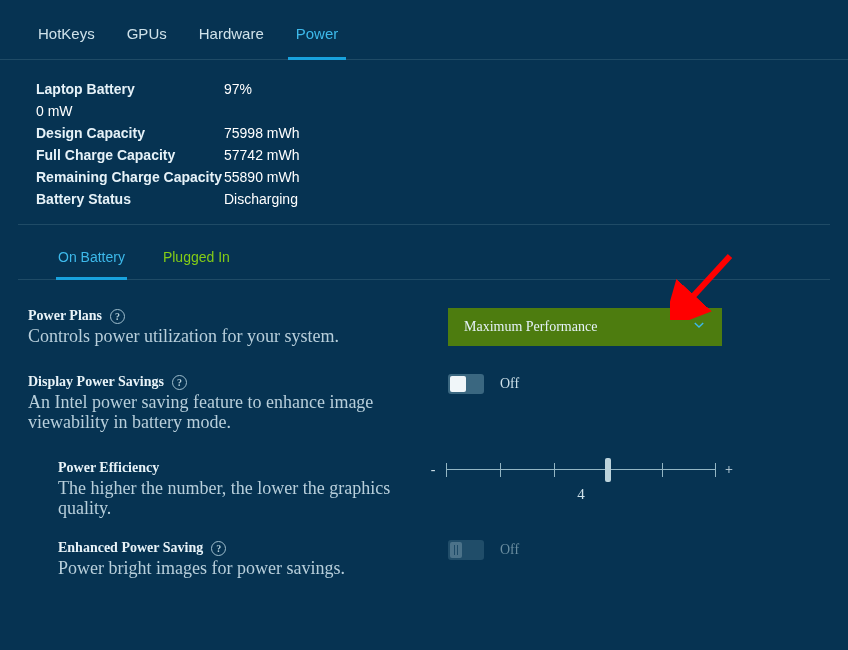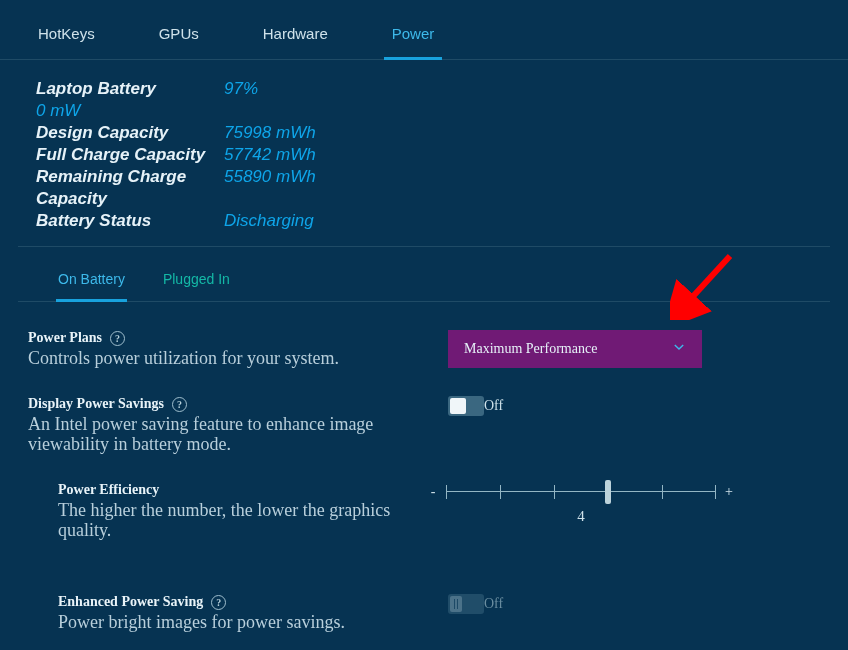--- a/index.html
+++ b/index.html
@@ -7,21 +7,21 @@
     background: #063352;
     color: #e0eef6;
     font-family: "Segoe UI", Arial, sans-serif;
     font-size: 14px;
     width: 848px;
     height: 650px;
     overflow: hidden;
   }
   .tabs-top {
     display: flex;
-    gap: 48px;
+    gap: 16px;
     padding: 25px 30px 0 30px;
     border-bottom: 1px solid #1f4b66;
   }
   .tab-top {
     color: #cfe2ea;
     padding: 0 8px 15px 8px;
     cursor: pointer;
     font-size: 15px;
   }
   .tab-top.active {
@@ -30,43 +30,42 @@
     margin-bottom: -1px;
     font-weight: 500;
   }
   .battery-info {
     padding: 18px 0 14px 18px;
     border-bottom: 1px solid #1f4b66;
     margin: 0 18px;
   }
   .info-row {
     display: flex;
-    font-size: 17px;
+    font-size: 14px;
     line-height: 22px;
-    font-style: italic;
   }
   .info-label {
     width: 188px;
     font-weight: 600;
     color: #e6f2f8;
   }
   .info-value {
-    color: #0ea5e9;
+    color: #ffffff;
     text-align: center;
   }
   .sub-tabs {
     display: flex;
     gap: 34px;
     padding: 24px 0 0 38px;
     border-bottom: 1px solid #1f4b66;
     margin: 0 18px;
   }
   .sub-tab {
     padding: 0 2px 12px 2px;
-    color: #14b8a6;
+    color: #84cc16;
     cursor: pointer;
     font-size: 14px;
   }
   .sub-tab.active {
     color: #3db9ea;
     border-bottom: 3px solid #18a2dd;
     margin-bottom: -1px;
     font-weight: 500;
   }
   .settings {
@@ -101,24 +100,24 @@
     width: 15px;
     height: 15px;
     border: 1px solid #9fbecd;
     border-radius: 50%;
     font-size: 10px;
     color: #b7d0da;
     margin-left: 8px;
     cursor: pointer;
   }
   .dropdown {
-    background: #701a75;
+    background: #4d7c0f;
     border: none;
     color: #e6f2f8;
-    width: 254px;
+    width: 274px;
     height: 38px;
     display: flex;
     align-items: center;
     justify-content: space-between;
     padding: 8px 16px;
     cursor: pointer;
     position: relative;
   }
   .chevron {
     color: #3db9ea;
@@ -135,20 +134,21 @@
     position: absolute;
     width: 16px;
     height: 16px;
     background: #f0f6f9;
     border-radius: 2px;
     top: 2px;
     left: 2px;
   }
   .toggle-label {
     color: #cfe2ea;
+    margin-left: 16px;
     font-size: 14px;
   }
   .toggle-wrap {
     display: flex;
     align-items: center;
   }
   .indent {
     padding-left: 30px;
   }
   .slider-wrap {
@@ -292,21 +292,21 @@
       <div class="setting-desc">An Intel power saving feature to enhance image viewability in battery mode.</div>
     </div>
     <div class="toggle-wrap">
       <div class="toggle">
         <div class="knob"></div>
       </div>
       <span class="toggle-label">Off</span>
     </div>
   </div>
 
-  <div class="setting-row indent" style="margin-bottom:54px">
+  <div class="setting-row indent" style="margin-bottom:22px">
     <div class="setting-left" style="width:370px">
       <div class="setting-title">
         <span>Power Efficiency</span>
       </div>
       <div class="setting-desc">The higher the number, the lower the graphics quality.</div>
     </div>
     <div class="slider-wrap">
       <span class="slider-sign">-</span>
       <div class="slider">
         <div class="slider-line"></div>

